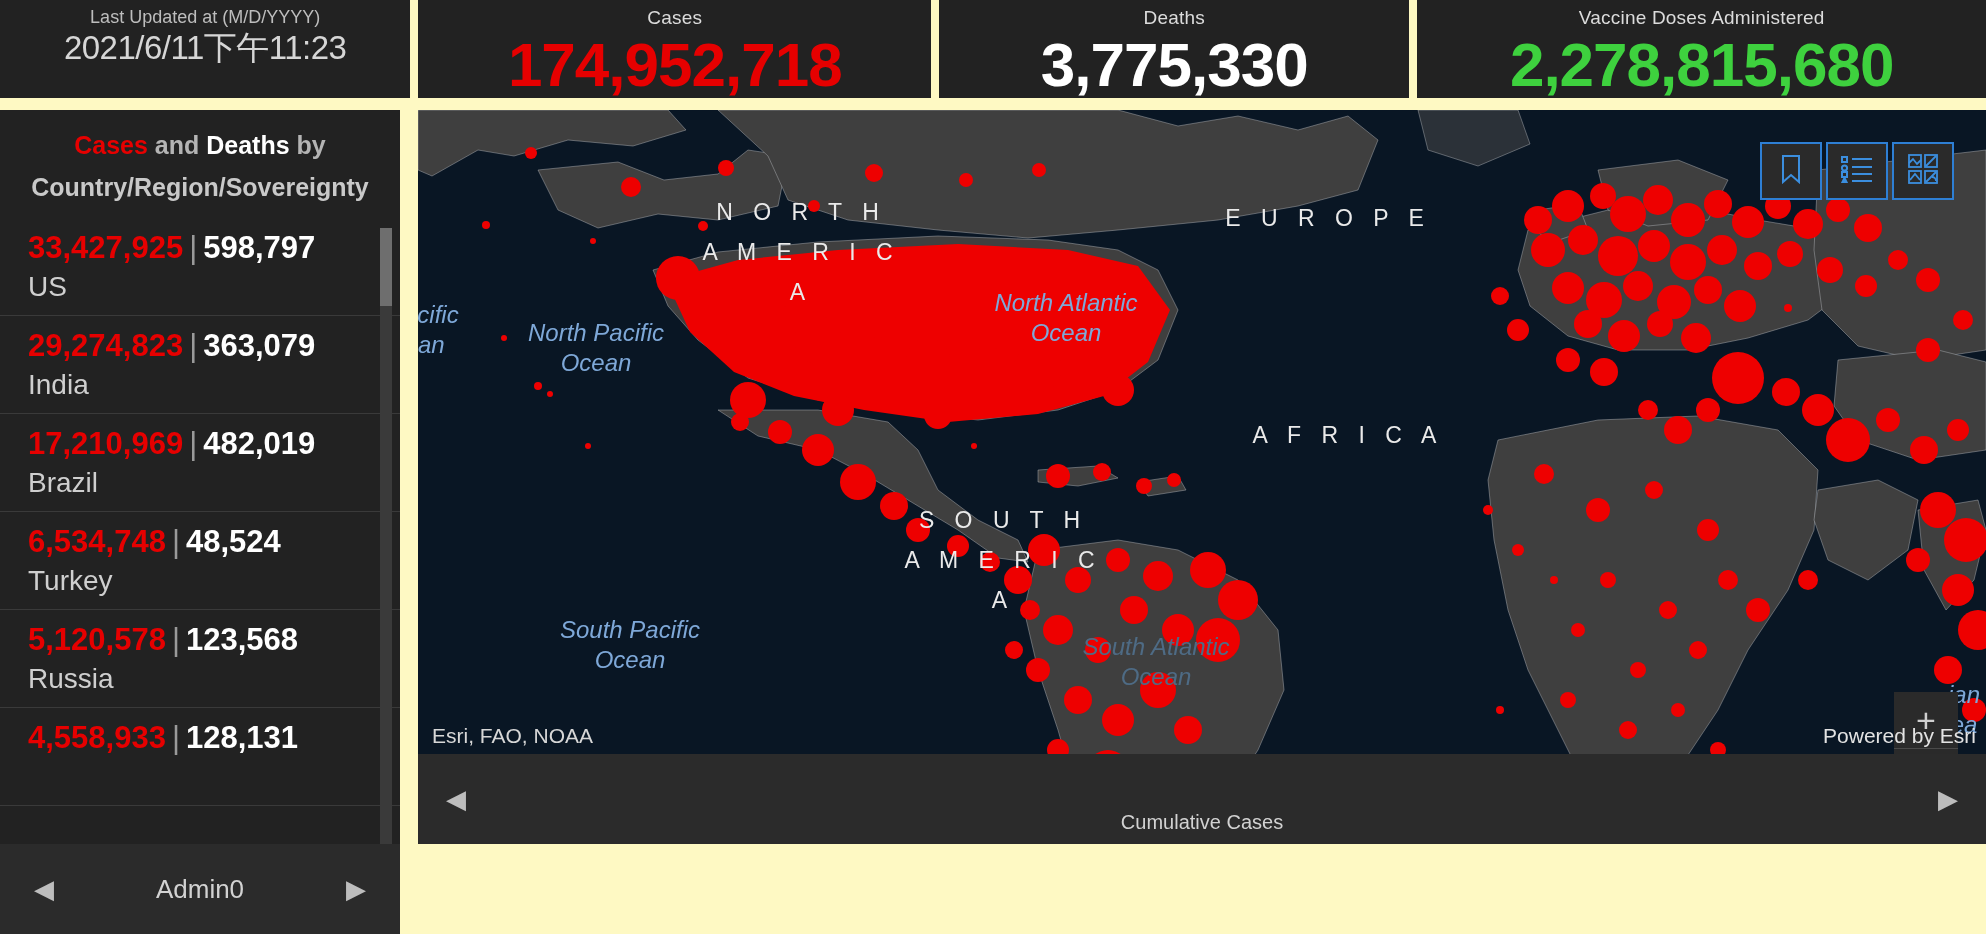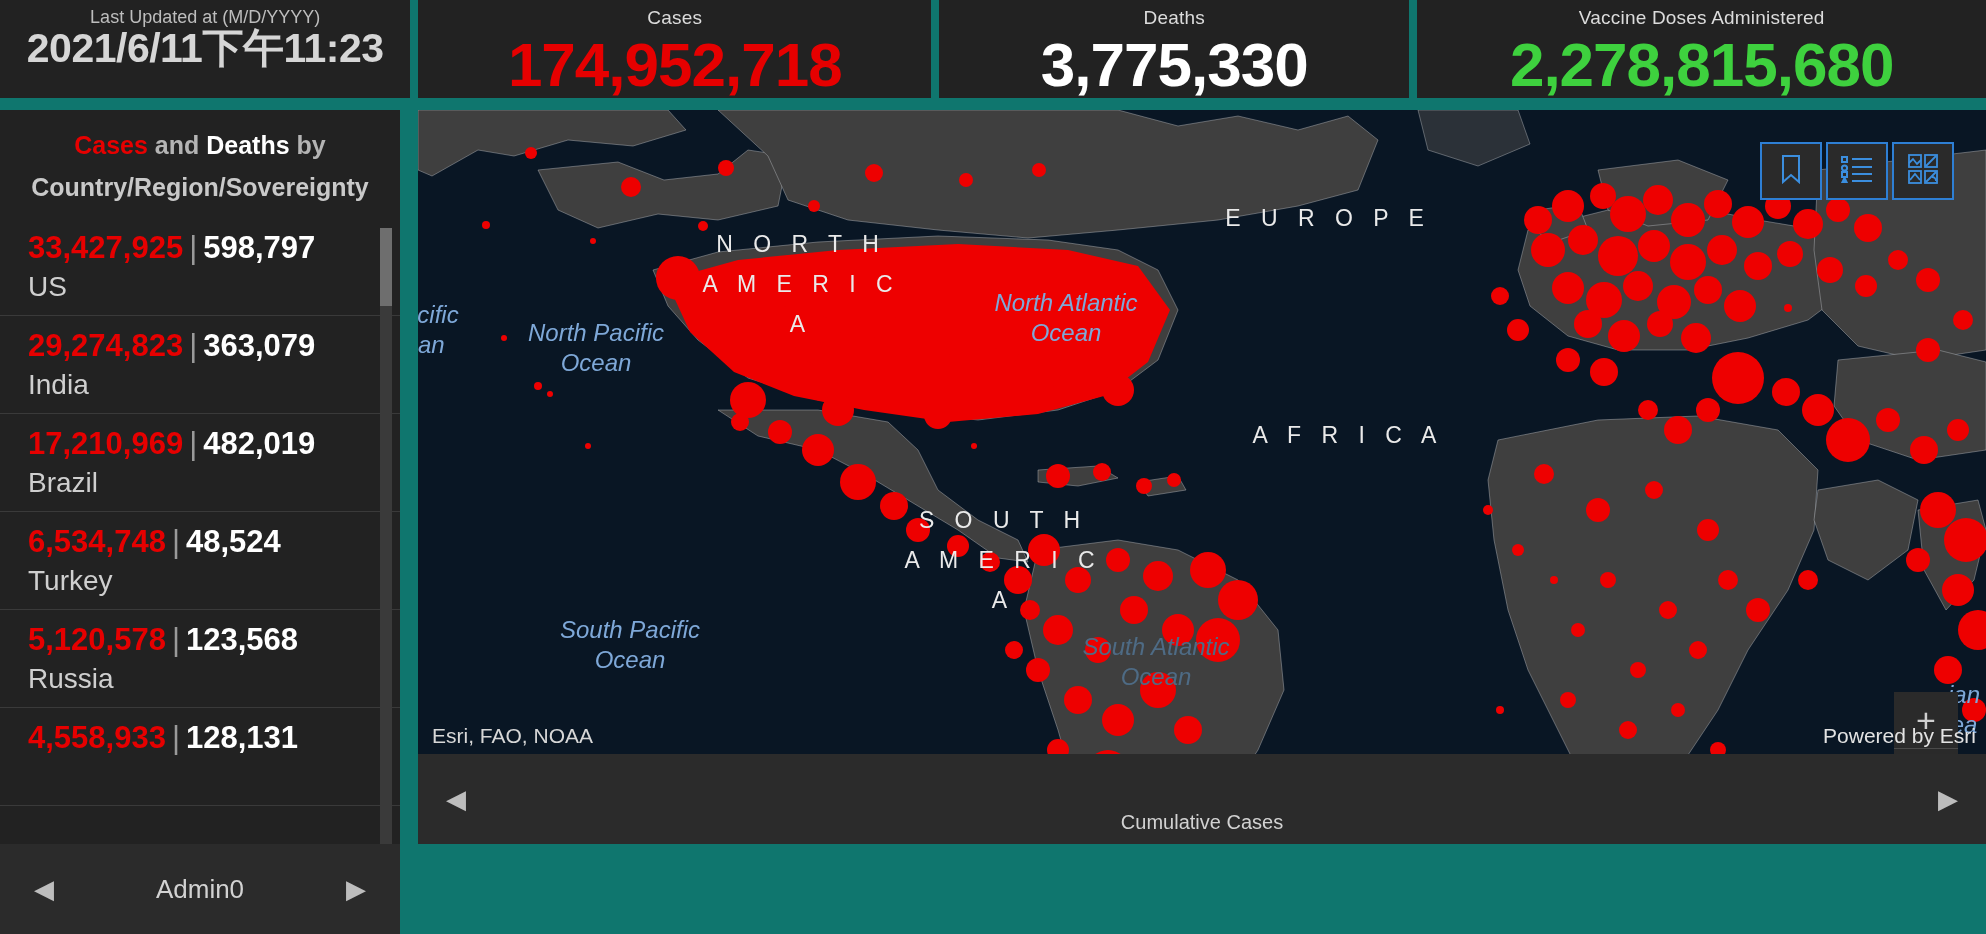--- a/index.html
+++ b/index.html
@@ -2,21 +2,21 @@
 <html><head>
 <meta charset="utf-8">
 <style>
   * { box-sizing: border-box; margin: 0; padding: 0; }
   html, body {
     width: 1986px; height: 934px;
     background: #000;
     font-family: "Liberation Sans", sans-serif;
     overflow: hidden;
   }
-  #app { position: relative; width: 1986px; height: 934px; background: #0f766e; }
+  #app { position: relative; width: 1986px; height: 934px; background: #fef9c3; }
 
   
   .header-row {
     position: absolute; top: 0; left: 0;
     width: 1986px; height: 98px;
     display: flex; gap: 8px;
   }
   .hpanel {
     background: #222222;
     display: flex; flex-direction: column;
@@ -28,21 +28,21 @@
   .hpanel.cases  { width: 515px; }
   .hpanel.deaths { width: 472px; }
   .hpanel.vacc   { width: 571px; }
 
   .hp-label {
     font-size: 19px; color: #dcdcdc; letter-spacing: .2px;
     line-height: 24px; white-space: nowrap;
   }
   .hp-date-label { font-size: 18px; color: #bdbdbd; line-height: 22px; }
   .hp-date-value {
-    font-size: 41px; color: #d6d6d6; font-weight: 700;
+    font-size: 33px; color: #d6d6d6; font-weight: 400;
     line-height: 40px; letter-spacing: -.5px; white-space: nowrap;
   }
   .hp-value {
     font-size: 62px; font-weight: 700; line-height: 70px;
     letter-spacing: -1px; white-space: nowrap;
   }
   .hp-value.red   { color: #e60000; }
   .hp-value.white { color: #ffffff; }
   .hp-value.green { color: #3ed13e; }
 
@@ -445,21 +445,21 @@
 Ocean</div>
     <div class="ocean-label" style="left:538px; top:178px; width:220px;">North Atlantic
 Ocean</div>
     <div class="ocean-label" style="left:112px; top:505px; width:200px;">South Pacific
 Ocean</div>
     <div class="ocean-label dim" style="left:628px; top:522px; width:220px;">South Atlantic
 Ocean</div>
     <div class="ocean-label" style="left:1530px; top:570px;">ian
 ea</div>
 
-    <div class="continent-label" style="left:268px; top:82px; width:230px;margin-top:32px;">N O R T H
+    <div class="continent-label" style="left:268px; top:82px; width:230px;">N O R T H
 A M E R I C A</div>
     <div class="continent-label" style="left:470px; top:390px; width:230px;">S O U T H
 A M E R I C A</div>
     <div class="continent-label" style="left:800px; top:88px; width:220px;">E U R O P E</div>
     <div class="continent-label" style="left:820px; top:305px; width:220px;">A F R I C A</div>
 
     <div class="map-tools">
       <div class="tool-btn">
         <span>
           <svg width="22" height="30" viewBox="0 0 22 30" fill="none" stroke="#3b8ede" stroke-width="2">

